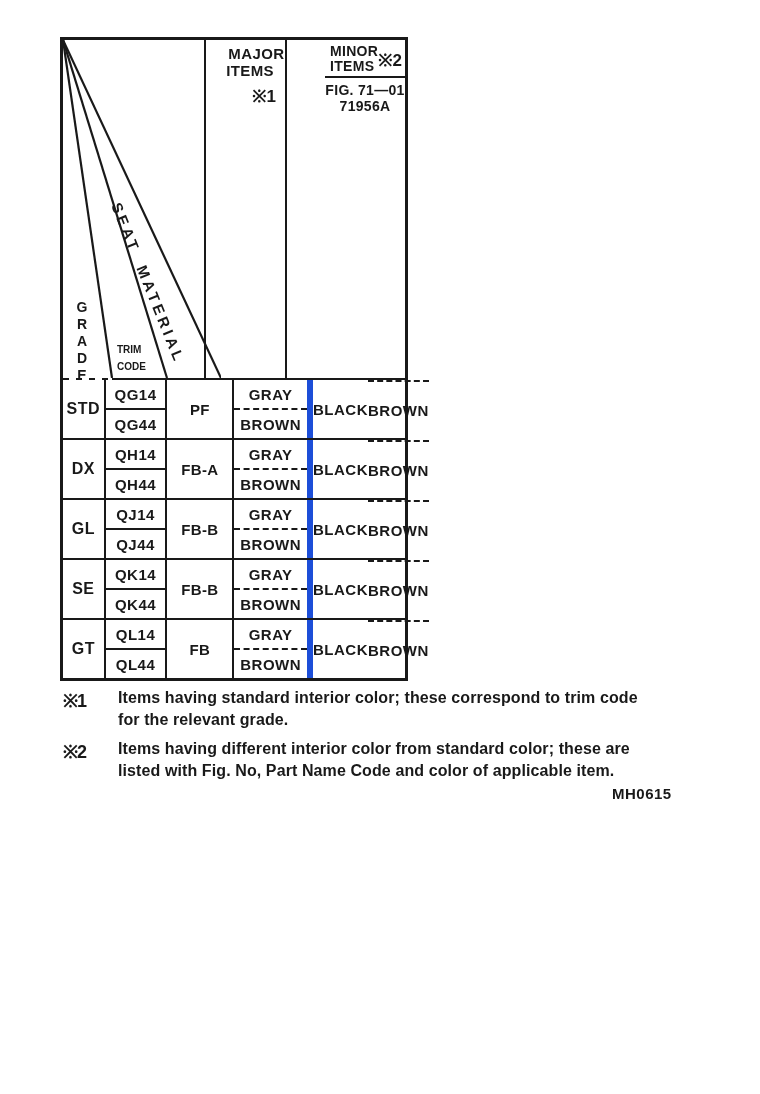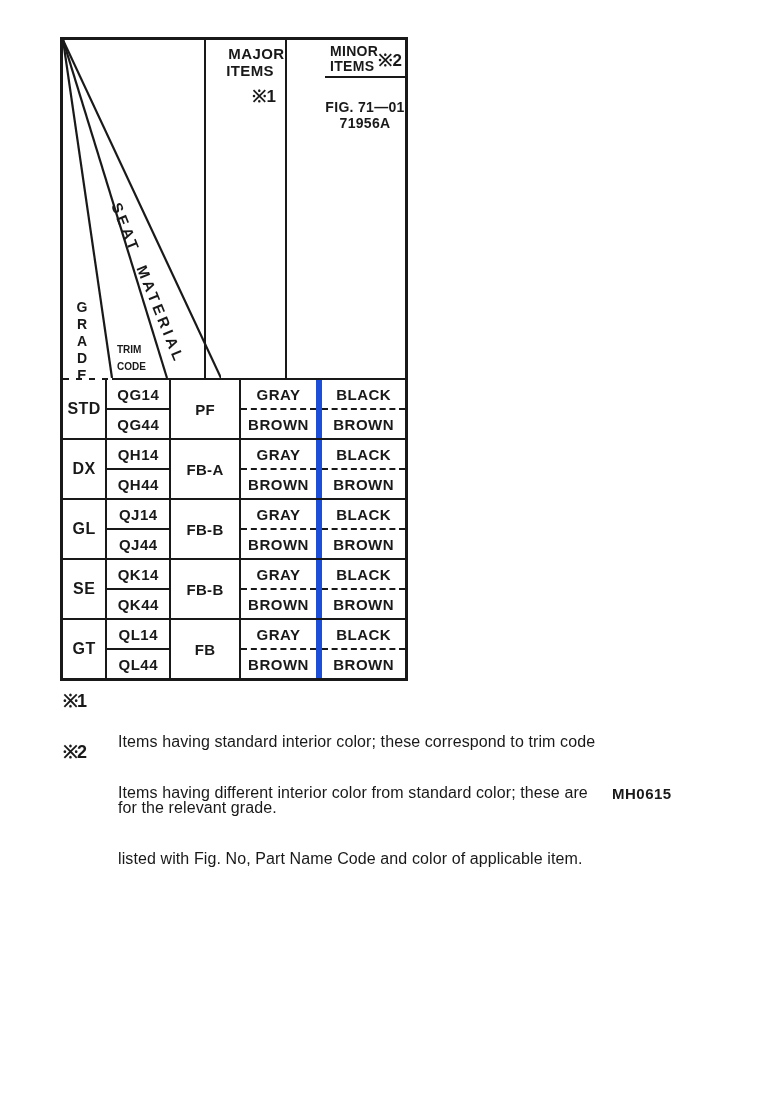--- a/index.html
+++ b/index.html
@@ -44,57 +44,57 @@
   .majorcol .l2 { text-align:right; padding-right:11px; font-size:15px; font-weight:bold; line-height:17px; letter-spacing:0.4px; }
   .majorcol .ref { text-align:right; padding-right:9px; font-size:17px; font-weight:bold; margin-top:5px; }
 
   .minorcol { width:80px; box-sizing:border-box;margin-left:38px; }
   .minor-top {
     height:38px; border-bottom:2px solid #191919; box-sizing:border-box;
     display:flex; justify-content:space-between; padding:4px 5px 0 5px;
   }
   .minor-names div { font-size:14px; font-weight:bold; line-height:15px; letter-spacing:0.3px; }
   .minor-ref { font-size:17px; font-weight:bold; align-self:center; margin-top:-2px; }
-  .minor-fig { padding-top:21px; text-align:center; }
+  .minor-fig { padding-top:4px; text-align:center; }
   .minor-fig div { font-size:14px; font-weight:bold; line-height:16px; letter-spacing:0.3px; }
 
   
   .tbody { height:298px; display:flex; flex-direction:column; }
   .group { flex:1; display:flex; border-top:2px solid #191919; box-sizing:border-box; }
   .group:first-child { border-top:none; }
 
   .col-grade {
     width:49px; border-right:2px solid #191919; box-sizing:border-box;
     display:flex; align-items:center; justify-content:center;
     font-size:16px; font-weight:bold; letter-spacing:0.5px;
   }
   .col-trim  { width:71px; border-right:2px solid #191919; box-sizing:border-box; display:flex; flex-direction:column; }
   .col-seat  {
     width:77px; border-right:2px solid #191919; box-sizing:border-box;
     display:flex; align-items:center; justify-content:center;
     font-size:15px; font-weight:bold; letter-spacing:0.3px;
   }
   .col-major { width:90px; border-right:6px solid #1d4ed8; box-sizing:border-box; display:flex; flex-direction:column; }
-  .col-minor { width:92px; box-sizing:border-box; display:flex; flex-direction:column; }
+  .col-minor { width:92px; box-sizing:border-box; display:flex; flex-direction:row; }
 
   .cell {
     flex:1; display:flex; align-items:center; justify-content:center;
     font-size:15px; font-weight:bold; letter-spacing:0.5px; box-sizing:border-box;
   }
   .col-trim  .cell + .cell { border-top:2px solid #191919; }
   .col-major .cell + .cell,
   .col-minor .cell + .cell { border-top:2px dashed #191919; }
 
   
   .footnote { position:absolute; left:63px; width:660px; display:flex; }
   .fn1 { top:687px; }
   .fn2 { top:738px; }
   .fn-marker { width:55px; font-size:18px; font-weight:bold; letter-spacing:-1px; padding-top:1px; }
   .fn-text { flex:1; }
-  .fn-text div { font-size:16px; font-weight:normal; line-height:22px; letter-spacing:0.1px; white-space:nowrap;margin-top:44px; }
+  .fn-text div { font-size:16px; font-weight:bold; line-height:22px; letter-spacing:0.1px; white-space:nowrap; }
 
   .doc-code { position:absolute; left:612px; top:785px; font-size:15px; font-weight:bold; letter-spacing:0.5px; }
 </style>
 </head>
 <body>
 
 <div class="page">
 
   <div class="doc-table">
 

